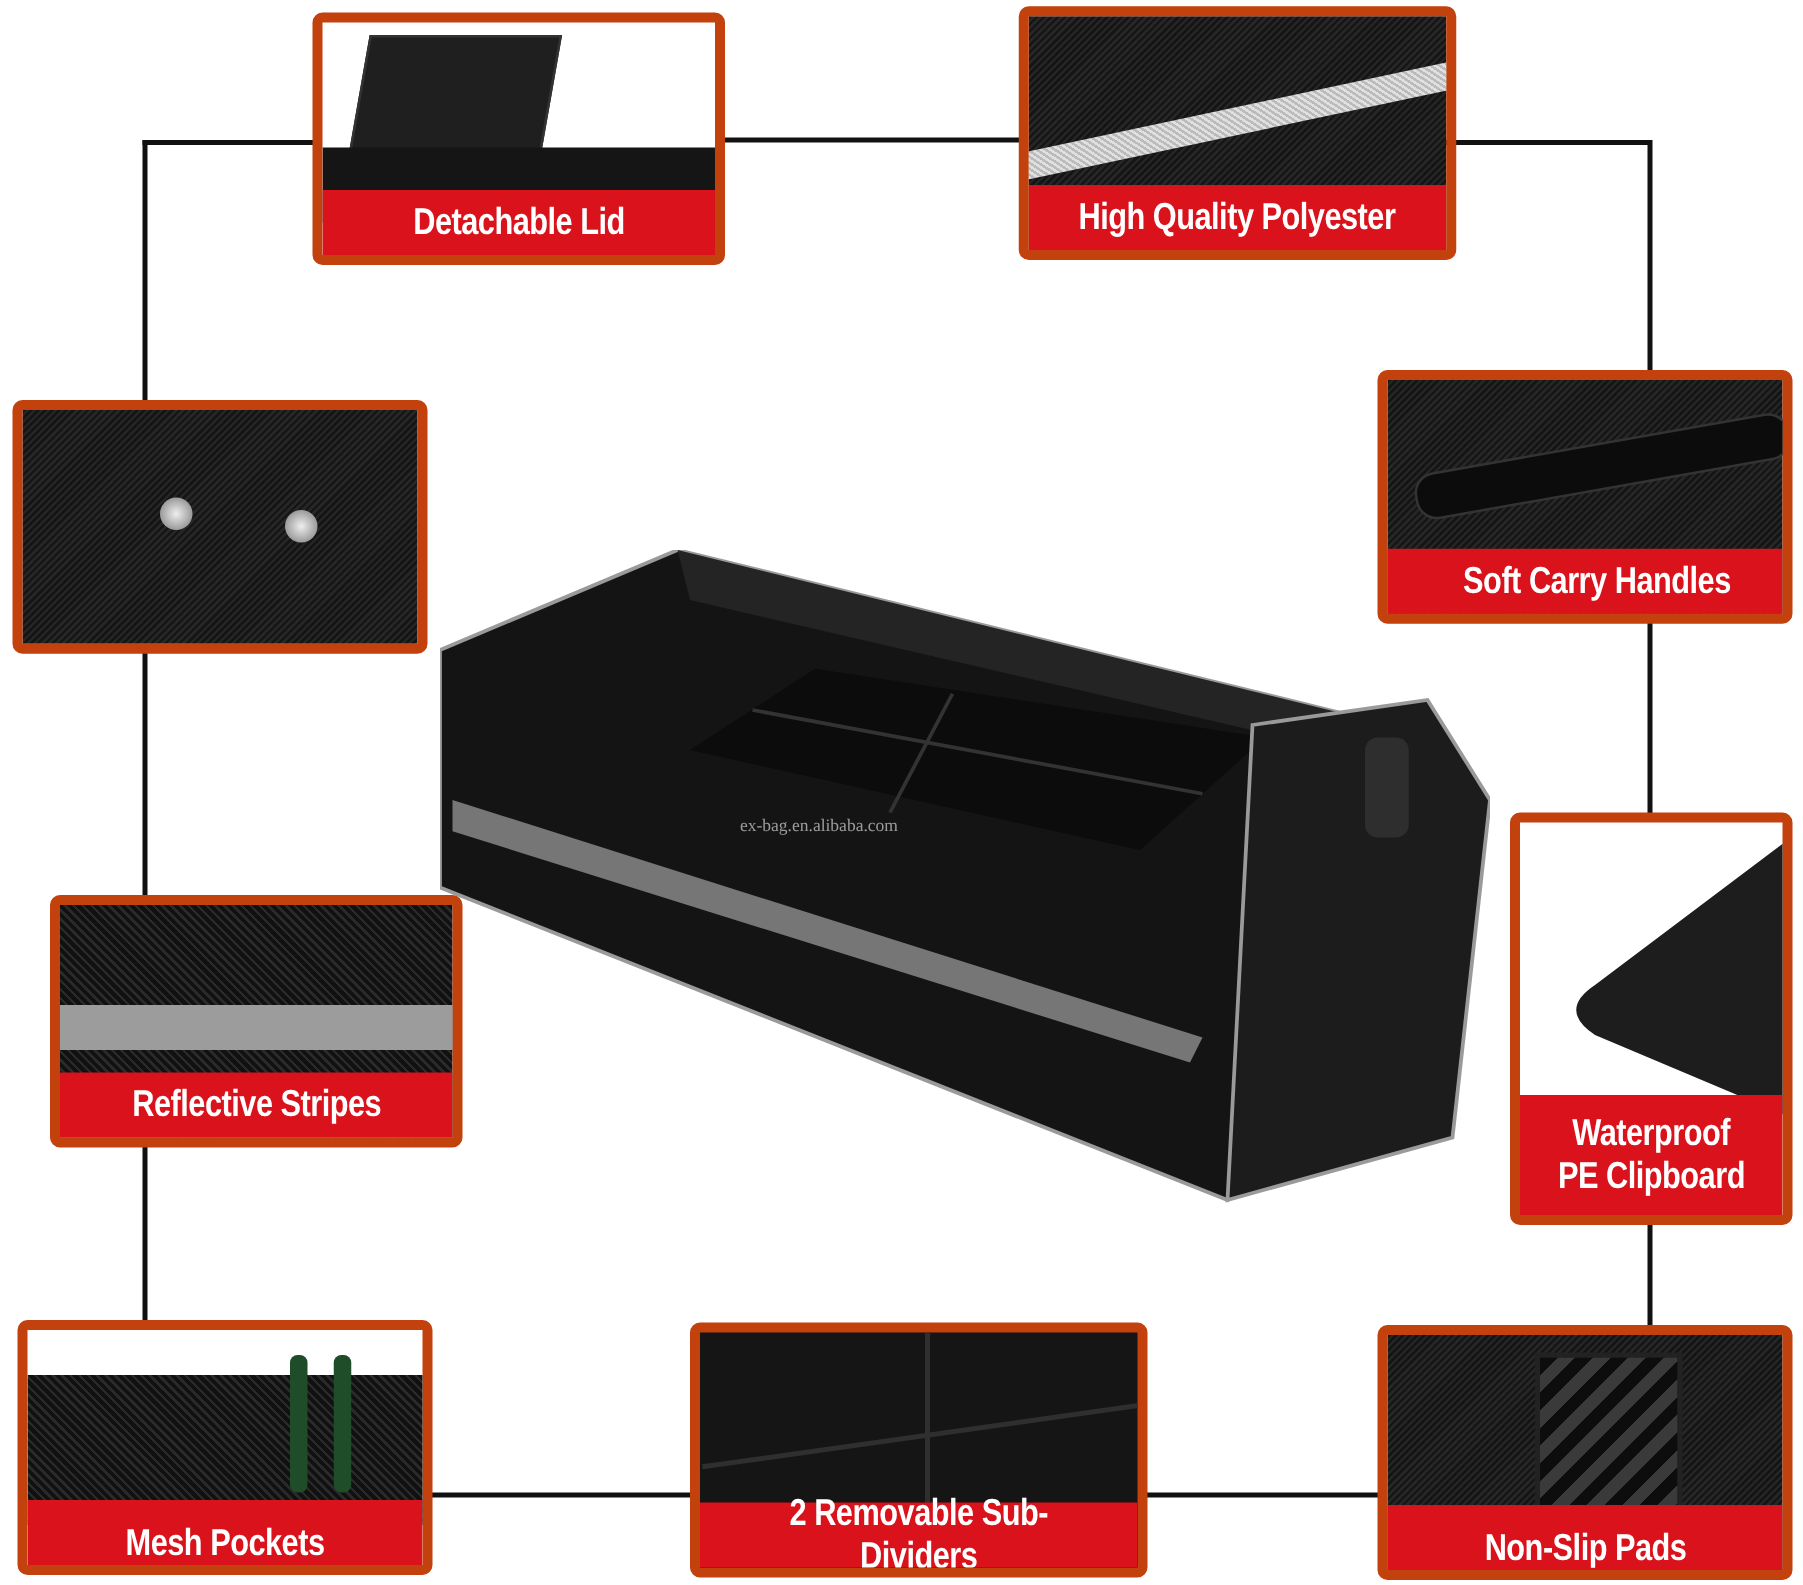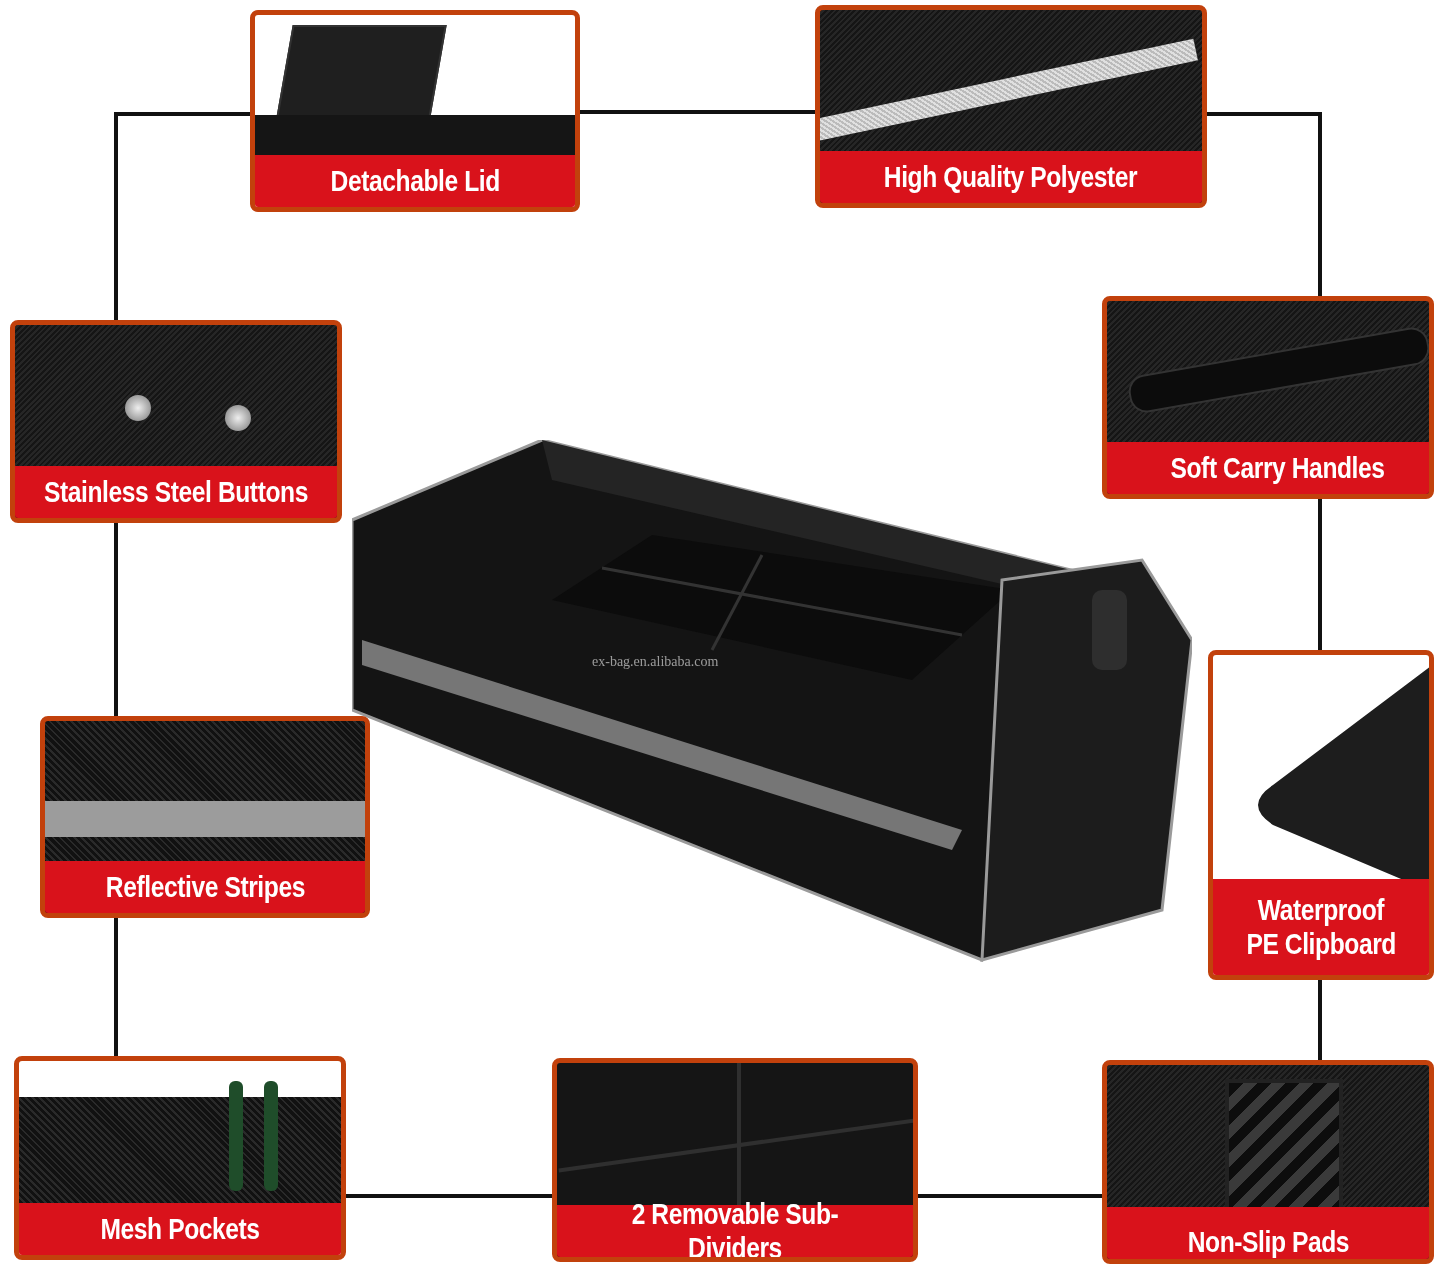--- a/index.html
+++ b/index.html
@@ -1,18 +1,18 @@
 <!DOCTYPE html>
 <html><head>
 <meta charset="utf-8">
 <style>
   html, body { margin:0; padding:0; background:#ffffff; }
   body { width:1442px; height:1268px; position:relative; overflow:hidden; font-family:"Liberation Sans", sans-serif; }
   .line { position:absolute; background:#111; }
-  .card { position:absolute; border:5px solid #c2410c; border-radius:8px; overflow:hidden; background:#1a1a1a; box-sizing:border-box; }
+  .card { position:absolute; border:8px solid #c2410c; border-radius:8px; overflow:hidden; background:#1a1a1a; box-sizing:border-box; }
   .card .photo { position:absolute; left:0; top:0; right:0; bottom:0; }
   .card .label { position:absolute; left:0; right:0; bottom:0; background:#d9121b; color:#fff; display:flex; align-items:center; justify-content:center; text-align:center; font-family:"Liberation Sans", sans-serif; font-weight:bold; font-size:30px; letter-spacing:-0.5px; line-height:1.15; transform-origin:center; }
   .label span { display:inline-block; transform:scaleX(0.82); }
   .fabric { background: repeating-linear-gradient(135deg, #151515 0 2px, #262626 2px 4px); }
   .watermark { position:absolute; left:592px; top:654px; font-size:14px; color:rgba(200,200,200,0.75); font-family:Liberation Serif, serif; }
 </style>
 </head>
 <body>
 
 <div class="line" style="left:114px;top:112px;width:138px;height:4px;"></div>
@@ -44,37 +44,34 @@
 <div class="card" style="left:250px;top:10px;width:330px;height:202px;background:#fff;">
   <div class="photo">
     <div style="position:absolute;left:25px;top:10px;width:150px;height:140px;background:#1f1f1f;transform:skewX(-10deg);border:2px solid #333;"></div>
     <div style="position:absolute;left:0;top:100px;width:330px;height:60px;background:#151515;"></div>
   </div>
   <div class="label" style="height:52px;">
       <span>Detachable Lid</span>
     </div>
 </div>
 
-<div class="card fabric" style="left:815px;top:5px;width:392px;height:203px;">
+<div class="card fabric" style="left:815px;top:5px;width:350px;height:203px;">
   <div class="photo">
     <div style="position:absolute;left:-20px;top:70px;width:400px;height:22px;background:repeating-linear-gradient(45deg,#bbb 0 2px,#e0e0e0 2px 4px);transform:rotate(-12deg);"></div>
   </div>
   <div class="label" style="height:52px;">
       <span>High Quality Polyester</span>
     </div>
 </div>
 
 <div class="card fabric" style="left:10px;top:320px;width:332px;height:203px;">
   <div class="photo">
     <div style="position:absolute;left:110px;top:70px;width:26px;height:26px;border-radius:50%;background:radial-gradient(circle,#eee,#777);"></div>
     <div style="position:absolute;left:210px;top:80px;width:26px;height:26px;border-radius:50%;background:radial-gradient(circle,#eee,#777);"></div>
   </div>
-  <div class="label" style="height:52px;">
-      <span>Stainless Steel Buttons</span>
-    </div>
 </div>
 
 <div class="card fabric" style="left:1102px;top:296px;width:332px;height:203px;">
   <div class="photo">
     <div style="position:absolute;left:20px;top:50px;width:300px;height:34px;border-radius:17px;background:#0c0c0c;transform:rotate(-10deg);border:2px solid #333;"></div>
   </div>
   <div class="label" style="height:52px;padding-left:20px;">
       <span>Soft Carry Handles</span>
     </div>
 </div>
@@ -99,21 +96,21 @@
     <span>PE Clipboard</span>
   </div>
 </div>
 
 <div class="card" style="left:14px;top:1056px;width:332px;height:204px;background:#fff;">
   <div class="photo">
     <div style="position:absolute;left:0;top:36px;width:332px;height:120px;background:repeating-linear-gradient(45deg,#111 0 3px,#2a2a2a 3px 5px);"></div>
     <div style="position:absolute;left:210px;top:20px;width:14px;height:110px;background:#1f4d2a;border-radius:6px;"></div>
     <div style="position:absolute;left:245px;top:20px;width:14px;height:110px;background:#1f4d2a;border-radius:6px;"></div>
   </div>
-  <div class="label" style="height:52px;">
+  <div class="label" style="height:52px;align-items:flex-end;">
       <span>Mesh Pockets</span>
     </div>
 </div>
 
 <div class="card" style="left:552px;top:1058px;width:366px;height:204px;background:#151515;">
   <div class="photo">
     <div style="position:absolute;left:0;top:80px;width:366px;height:4px;background:#2f2f2f;transform:rotate(-8deg);"></div>
     <div style="position:absolute;left:180px;top:0;width:4px;height:160px;background:#2f2f2f;"></div>
   </div>
   <div class="label" style="height:52px;justify-content:center;">

